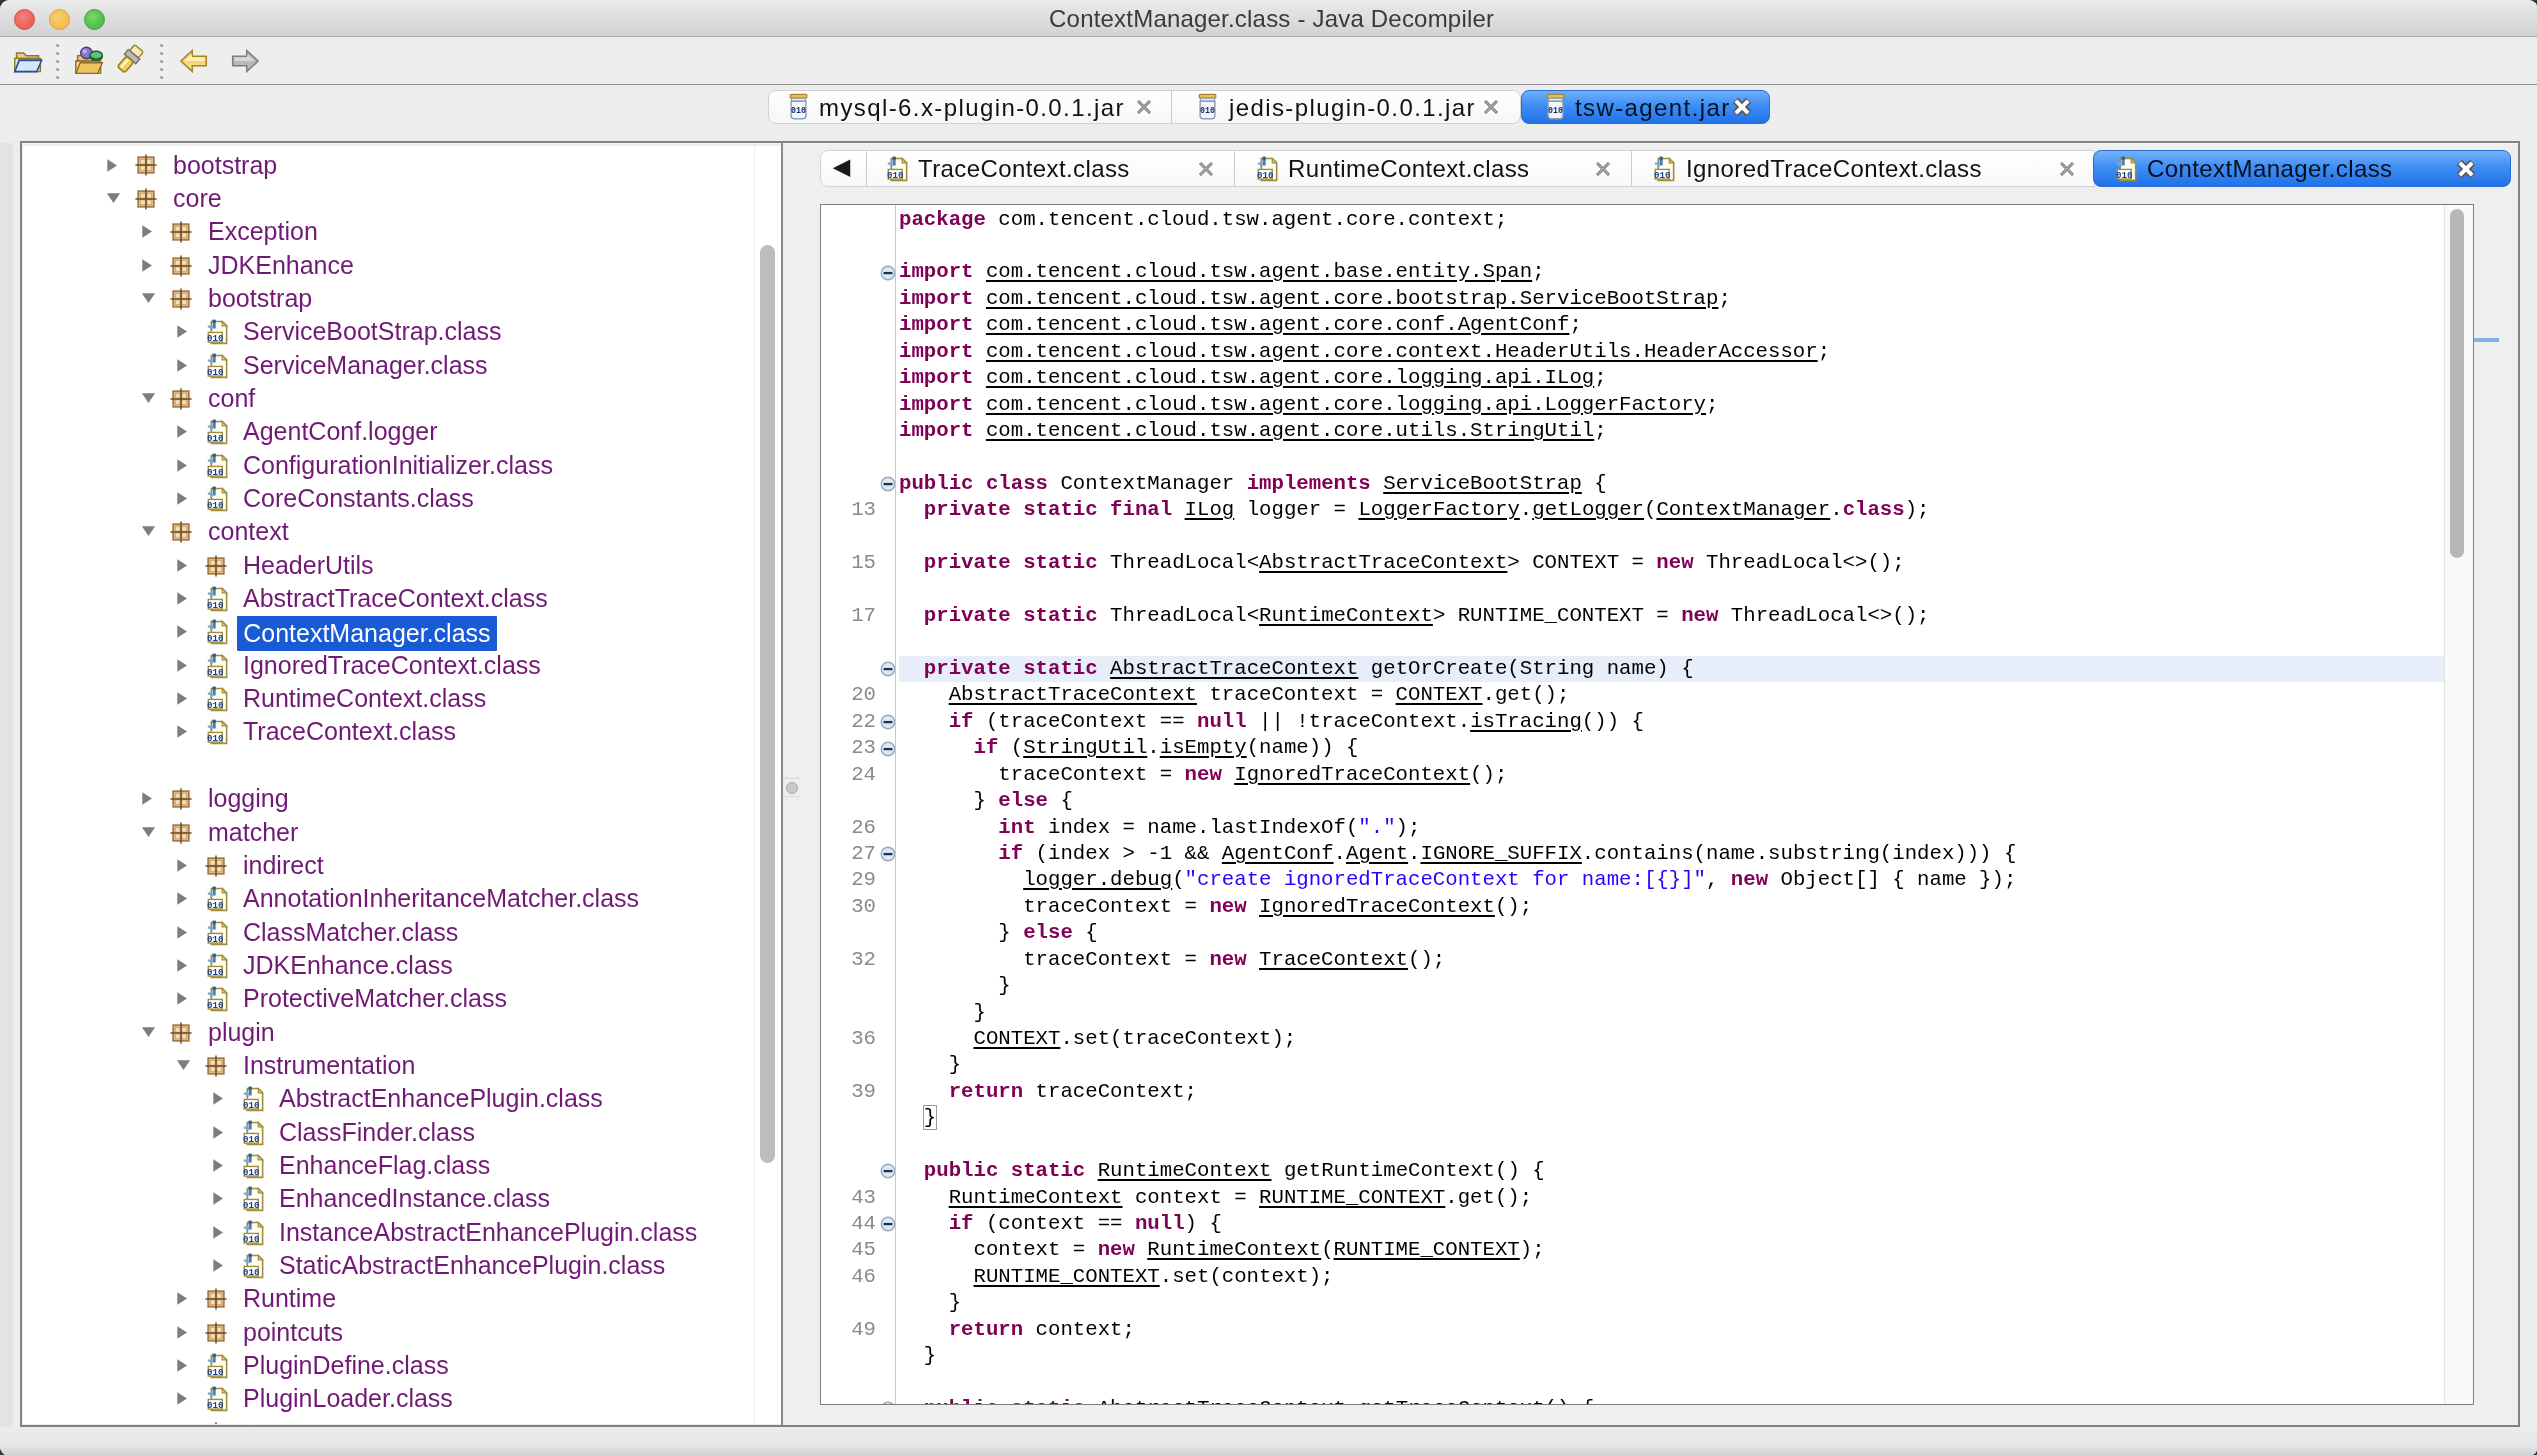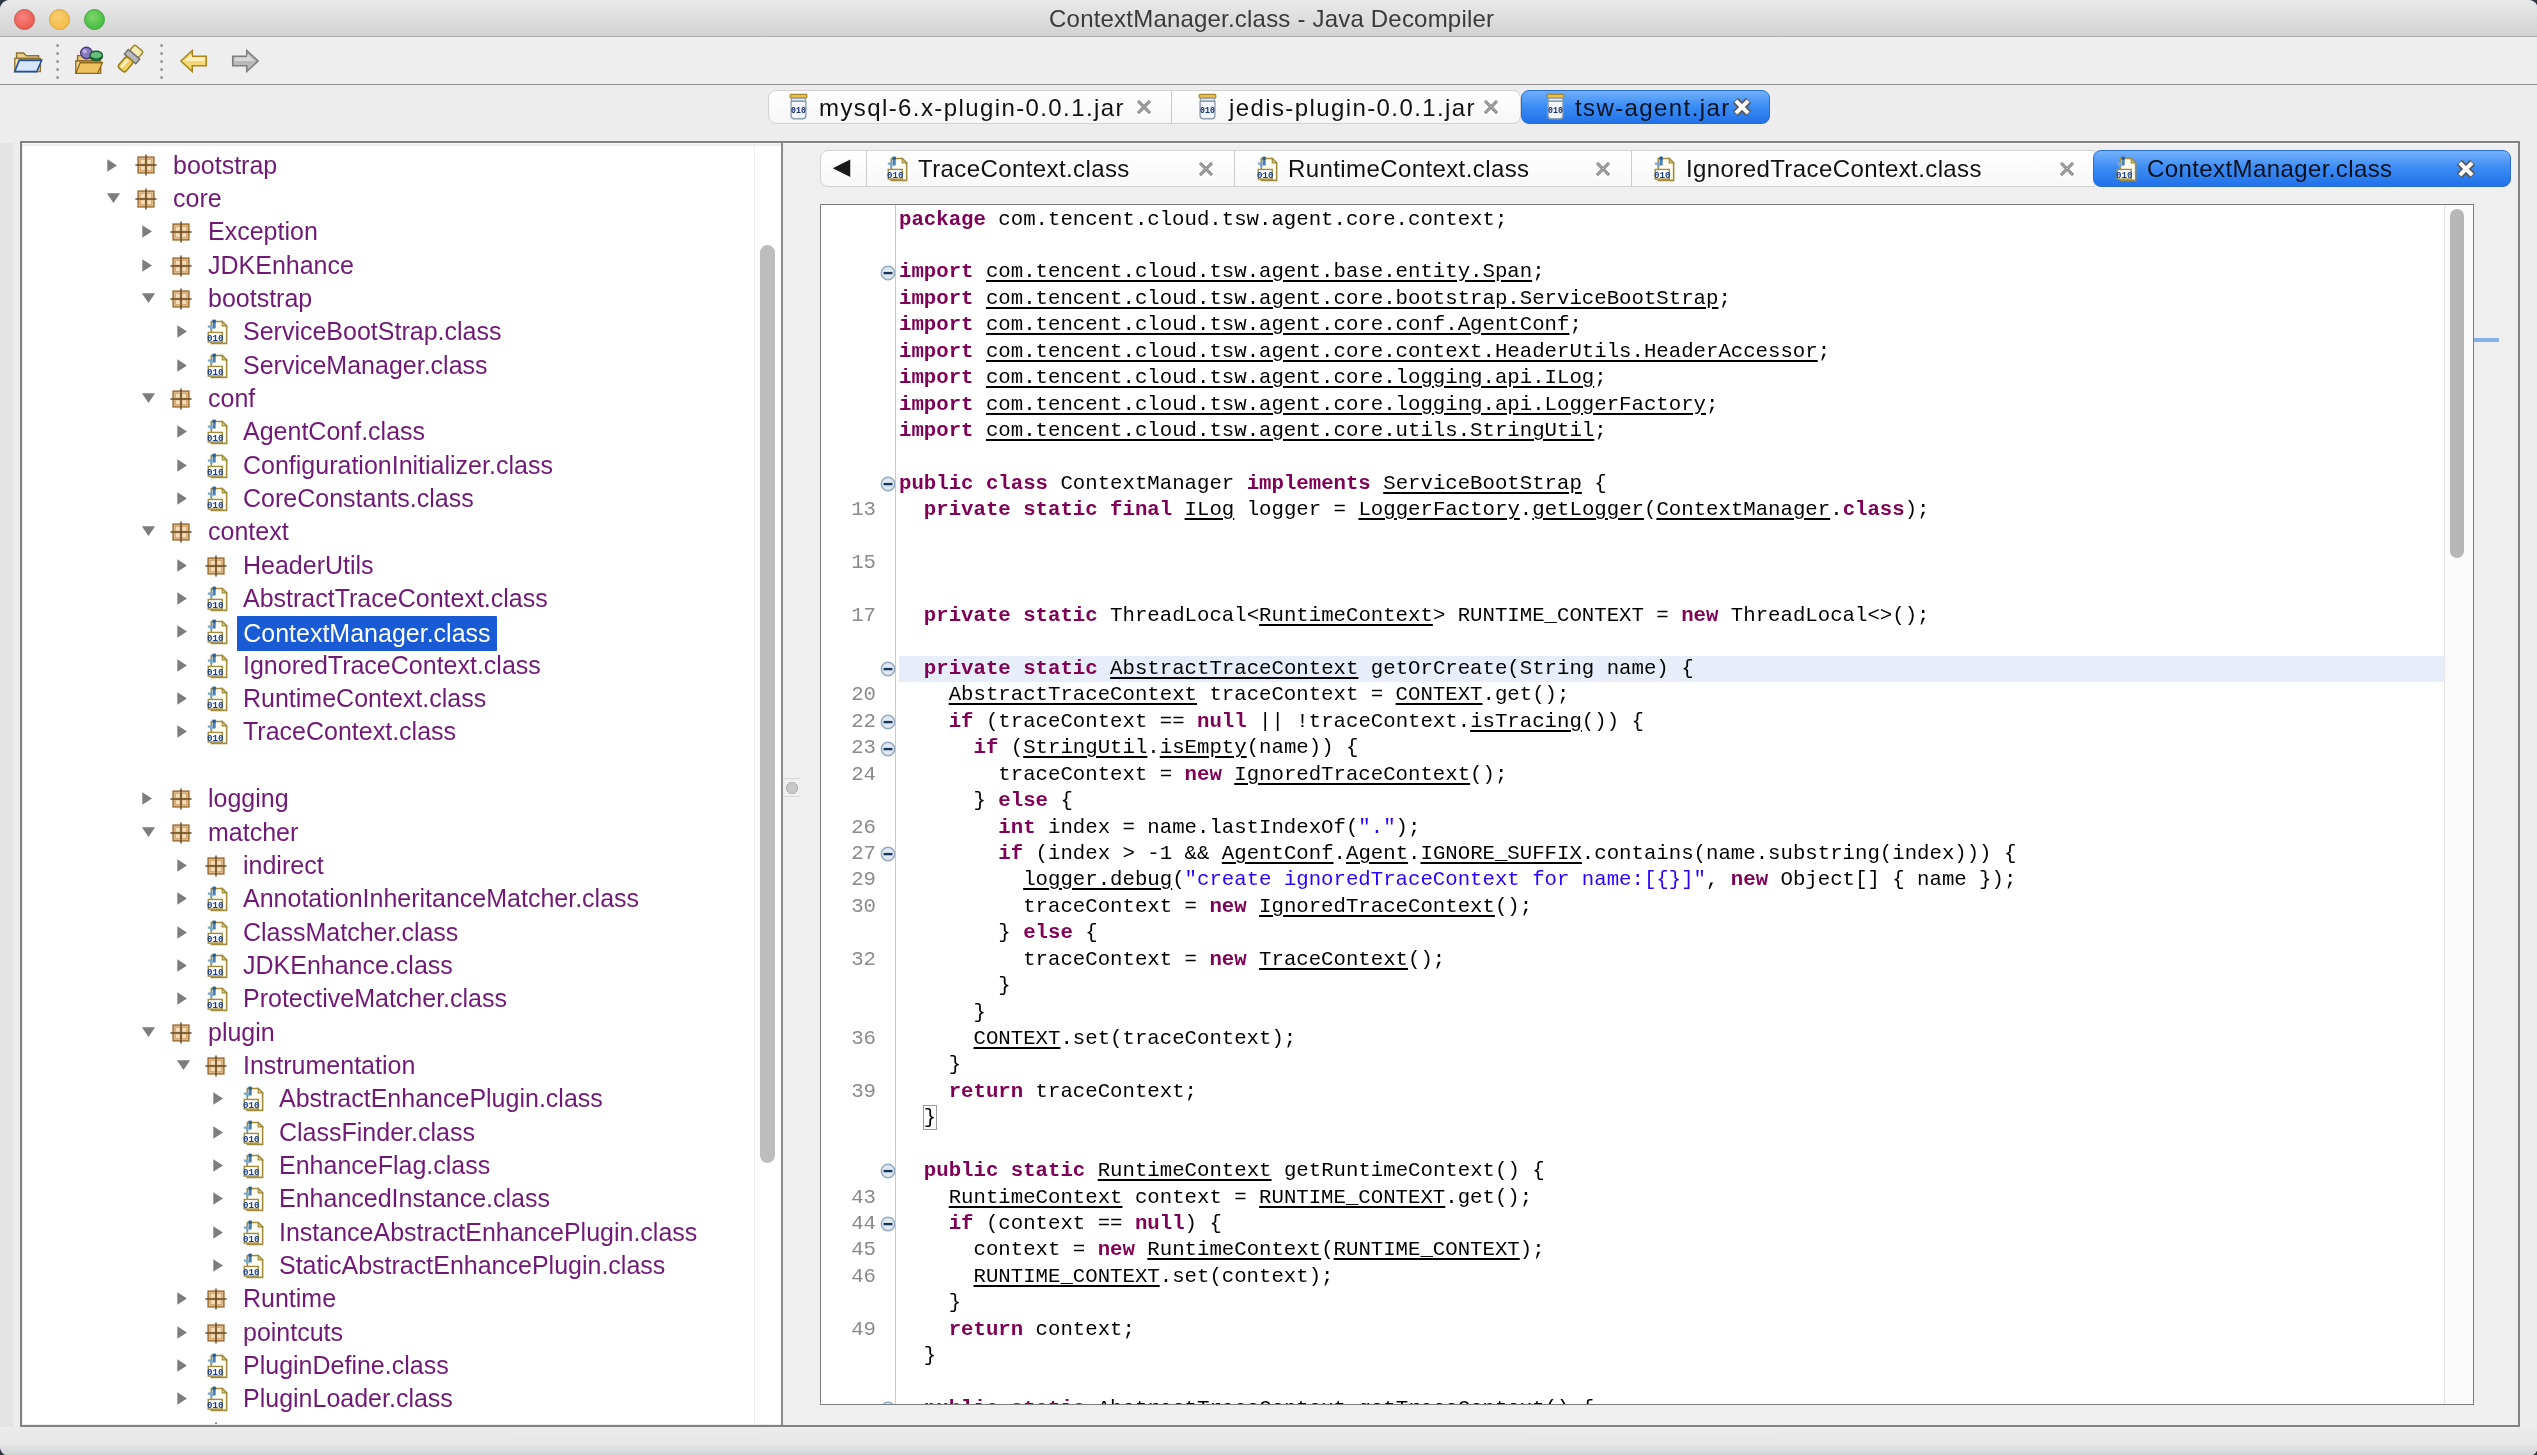--- a/index.html
+++ b/index.html
@@ -247,21 +247,21 @@
           </svg></span>
 <span style="position:absolute;left:182px;top:2.6px;"><svg width="24" height="28" viewBox="0 0 27 32">
 <path d="M7 4 L19.5 4 L24.5 9 L24.5 29 L7 29 Z" fill="#fffef2" stroke="#a08c3c" stroke-width="1.8"></path>
 <path d="M19.5 4 L19.5 9 L24.5 9 Z" fill="#e8d98c" stroke="#a08c3c" stroke-width="1.4"></path>
 <path d="M8.5 2 L12 2 L12 12 L8.5 12 Z" fill="#4a7fb5"></path>
 <path d="M3 8.5 L8.5 8.5 L8.5 13.5 L5.5 13.5 L5.5 11 L3 11 Z" fill="#7aa8cc"></path>
 <path d="M8.5 2 L12 2 L12 5.5 L8.5 5.5 Z" fill="#2a5d8f"></path>
 <rect x="3.5" y="16.5" width="16" height="11" fill="#ffffff" stroke="#a08c3c" stroke-width="1.6"></rect>
 <text x="11.5" y="25.8" font-family="Liberation Mono, monospace" font-size="10.5" font-weight="bold" fill="#1a3f8f" text-anchor="middle">010</text>
 </svg></span>
-<span class="tlab" style="position:absolute;left:220px;top:0px;">AgentConf.class</span>
+<span class="tlab" style="position:absolute;left:220px;top:0px;">AgentConf.logger</span>
 </div>
 <div class="trow" style="top:303px;">
 <span style="position:absolute;left:153px;top:9.2px;"><svg width="12.3" height="15" viewBox="0 0 14 17">
             <polygon points="1.5,1.5 1.5,15.5 12.5,8.5" fill="#7d7d7d"></polygon>
           </svg></span>
 <span style="position:absolute;left:182px;top:2.6px;"><svg width="24" height="28" viewBox="0 0 27 32">
 <path d="M7 4 L19.5 4 L24.5 9 L24.5 29 L7 29 Z" fill="#fffef2" stroke="#a08c3c" stroke-width="1.8"></path>
 <path d="M19.5 4 L19.5 9 L24.5 9 Z" fill="#e8d98c" stroke="#a08c3c" stroke-width="1.4"></path>
 <path d="M8.5 2 L12 2 L12 12 L8.5 12 Z" fill="#4a7fb5"></path>
 <path d="M3 8.5 L8.5 8.5 L8.5 13.5 L5.5 13.5 L5.5 11 L3 11 Z" fill="#7aa8cc"></path>
@@ -783,20 +783,21 @@
 <div class="cline" style="top:392px;"><b class="kw">import</b> <span class="lnk">com.tencent.cloud.tsw.agent.core.logging.api.LoggerFactory</span>;</div>
 <div class="cline" style="top:418px;"><b class="kw">import</b> <span class="lnk">com.tencent.cloud.tsw.agent.core.utils.StringUtil</span>;</div>
 <div style="position:absolute;left:881px;top:476px;width:16px;height:16px;"><svg width="16" height="16" viewBox="0 0 18 18">
 <circle cx="9" cy="9" r="7.6" fill="#dfe8f1" stroke="#93a9bf" stroke-width="1.6"></circle>
 <rect x="4" y="7.8" width="10" height="2.6" fill="#14375c"></rect>
 </svg></div>
 <div class="cline" style="top:471px;"><b class="kw">public</b> <b class="kw">class</b> ContextManager <b class="kw">implements</b> <span class="lnk">ServiceBootStrap</span> {</div>
 <div class="gnum" style="top:497px;">13</div>
 <div class="cline" style="top:497px;">  <b class="kw">private</b> <b class="kw">static</b> <b class="kw">final</b> <span class="lnk">ILog</span> logger = <span class="lnk">LoggerFactory</span>.<span class="lnk">getLogger</span>(<span class="lnk">ContextManager</span>.<b class="kw">class</b>);</div>
 <div class="gnum" style="top:550px;">15</div>
+<div class="cline" style="top:550px;">  <b class="kw">private</b> <b class="kw">static</b> ThreadLocal&lt;<span class="lnk">AbstractTraceContext</span>&gt; CONTEXT = <b class="kw">new</b> ThreadLocal&lt;&gt;();</div>
 <div class="gnum" style="top:603px;">17</div>
 <div class="cline" style="top:603px;">  <b class="kw">private</b> <b class="kw">static</b> ThreadLocal&lt;<span class="lnk">RuntimeContext</span>&gt; RUNTIME_CONTEXT = <b class="kw">new</b> ThreadLocal&lt;&gt;();</div>
 <div style="position:absolute;left:881px;top:661px;width:16px;height:16px;"><svg width="16" height="16" viewBox="0 0 18 18">
 <circle cx="9" cy="9" r="7.6" fill="#dfe8f1" stroke="#93a9bf" stroke-width="1.6"></circle>
 <rect x="4" y="7.8" width="10" height="2.6" fill="#14375c"></rect>
 </svg></div>
 <div class="cline" style="top:656px;">  <b class="kw">private</b> <b class="kw">static</b> <span class="lnk">AbstractTraceContext</span> getOrCreate(String name) {</div>
 <div class="gnum" style="top:682px;">20</div>
 <div class="cline" style="top:682px;">    <span class="lnk">AbstractTraceContext</span> traceContext = <span class="lnk">CONTEXT</span>.get();</div>
 <div class="gnum" style="top:709px;">22</div>

